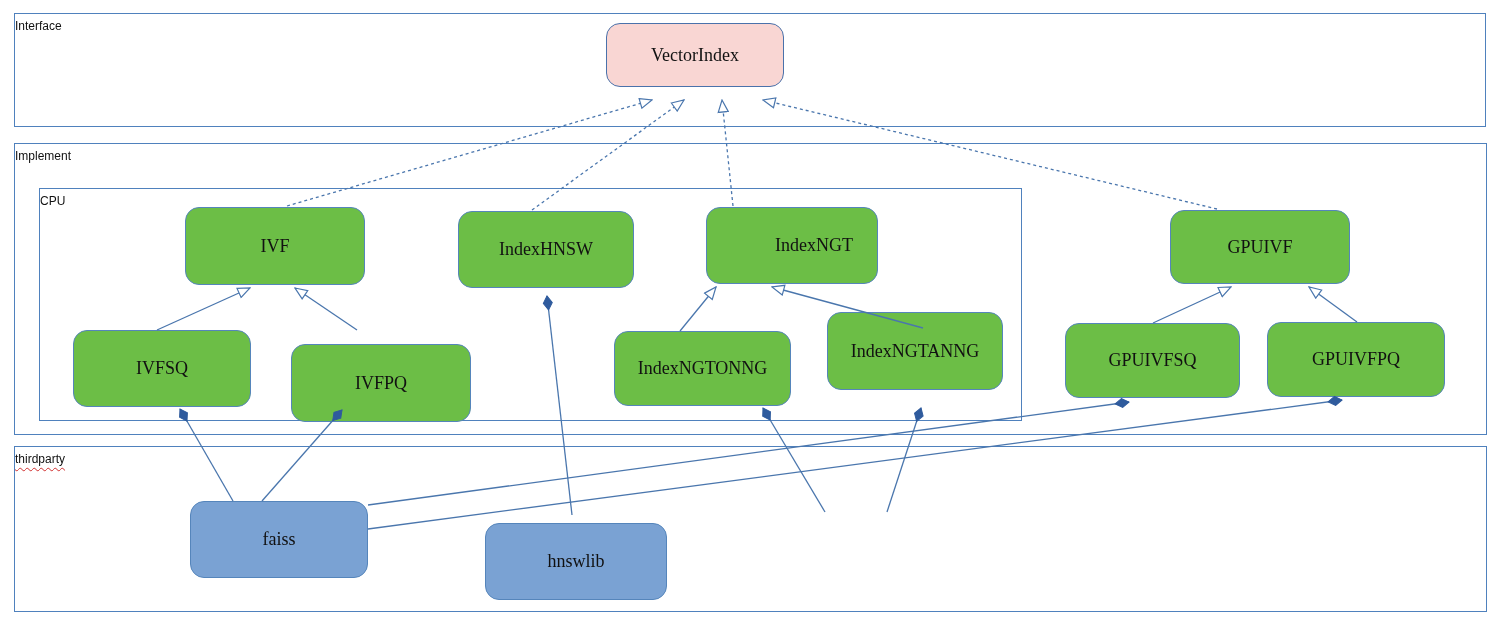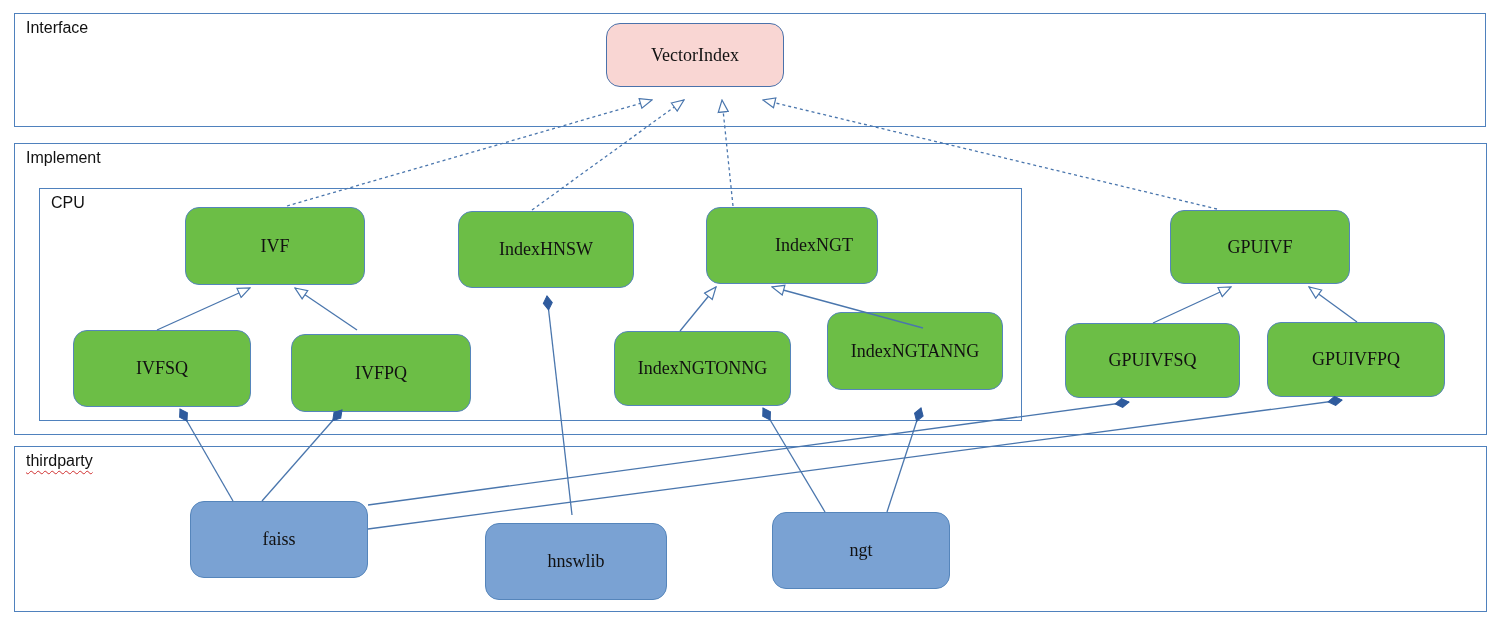--- a/index.html
+++ b/index.html
@@ -1,40 +1,40 @@
 <!DOCTYPE html>
 <html><head>
 <meta charset="utf-8">
 <style>
   html,body{margin:0;padding:0;background:#ffffff;}
   .canvas{position:relative;width:1503px;height:628px;background:#fff;overflow:hidden;
           font-family:"Liberation Sans",sans-serif;}
   
   .container{position:absolute;border:1.5px solid #4f81bd;background:transparent;box-sizing:border-box;}
-  .container .clabel{position:absolute;left:11px;top:5px;font-size:16px;color:#111;
+  .container .clabel{position:absolute;left:0;top:5px;font-size:12px;color:#111;
                      font-family:"Liberation Sans",sans-serif;}
   .c-interface{left:14px;top:13px;width:1472px;height:114px;}
   .c-implement{left:14px;top:143px;width:1473px;height:292px;}
   .c-cpu{left:39px;top:188px;width:983px;height:233px;border-width:1.2px;}
   .c-gpu{left:1044px;top:190px;width:424px;height:230px;border-width:1.2px;}
   .c-thirdparty{left:14px;top:446px;width:1473px;height:166px;}
   .squiggle{text-decoration:underline wavy #d03030 1px;text-underline-offset:4px;}
   
   .node{position:absolute;box-sizing:border-box;border-radius:14px;display:flex;
         align-items:center;justify-content:center;font-family:"Liberation Serif",serif;
         font-size:18px;color:#111;border:1.2px solid #567db1;}
   .node-pink {background:#f9d6d3;border-color:#4a72ab;}
   .node-green{background:#6cbe46;border-color:#5585bb;}
   .node-blue {background:#7aa2d3;border-color:#5585bb;}
   .n-vectorindex{left:606px;top:23px; width:178px;height:64px;}
   .n-ivf        {left:185px;top:207px;width:180px;height:78px;}
   .n-indexhnsw  {left:458px;top:211px;width:176px;height:77px;}
   .n-indexngt   {left:706px;top:207px;width:172px;height:77px;padding-left:44px;}
   .n-ivfsq      {left:73px; top:330px;width:178px;height:77px;}
-  .n-ivfpq      {left:291px;top:334px;width:180px;height:78px;}
+  .n-ivfpq      {left:291px;top:344px;width:180px;height:78px;}
   .n-indexngtonng{left:614px;top:331px;width:177px;height:75px;}
   .n-indexngtanng{left:827px;top:312px;width:176px;height:78px;}
   .n-gpuivf     {left:1170px;top:210px;width:180px;height:74px;}
   .n-gpuivfsq   {left:1065px;top:323px;width:175px;height:75px;}
   .n-gpuivfpq   {left:1267px;top:322px;width:178px;height:75px;}
   .n-faiss      {left:190px;top:501px;width:178px;height:77px;}
   .n-hnswlib    {left:485px;top:515px;width:182px;height:77px;margin-top:8px;}
   .n-ngt        {left:772px;top:512px;width:178px;height:77px;}
   
   .edges{position:absolute;left:0;top:0;width:1503px;height:628px;pointer-events:none;}
@@ -93,23 +93,20 @@
   <div class="node node-green n-gpuivfsq">
     <span>GPUIVFSQ</span>
   </div>
 
   <div class="node node-blue n-faiss">
     <span>faiss</span>
   </div>
   <div class="node node-blue n-hnswlib">
     <span>hnswlib</span>
   </div>
-  <div class="node node-blue n-ngt">
-    <span>ngt</span>
-  </div>
 
   <svg class="edges" width="1503" height="628" viewBox="0 0 1503 628" xmlns="http://www.w3.org/2000/svg">
     <defs>
       <marker id="arrowOpen" markerUnits="userSpaceOnUse" markerWidth="14" markerHeight="12" viewBox="0 0 14 12" refX="13" refY="6" orient="auto">
         <path d="M1,1 L13,6 L1,11 Z" fill="#ffffff" stroke="#4a76ad" stroke-width="1.2"></path>
       </marker>
       <marker id="diamondFilled" markerUnits="userSpaceOnUse" markerWidth="18" markerHeight="11" viewBox="0 0 18 11" refX="16" refY="5.5" orient="auto">
         <path d="M2,5.5 L9,1 L16,5.5 L9,10 Z" fill="#2f5b9d" stroke="#2f5b9d"></path>
       </marker>
     </defs>

